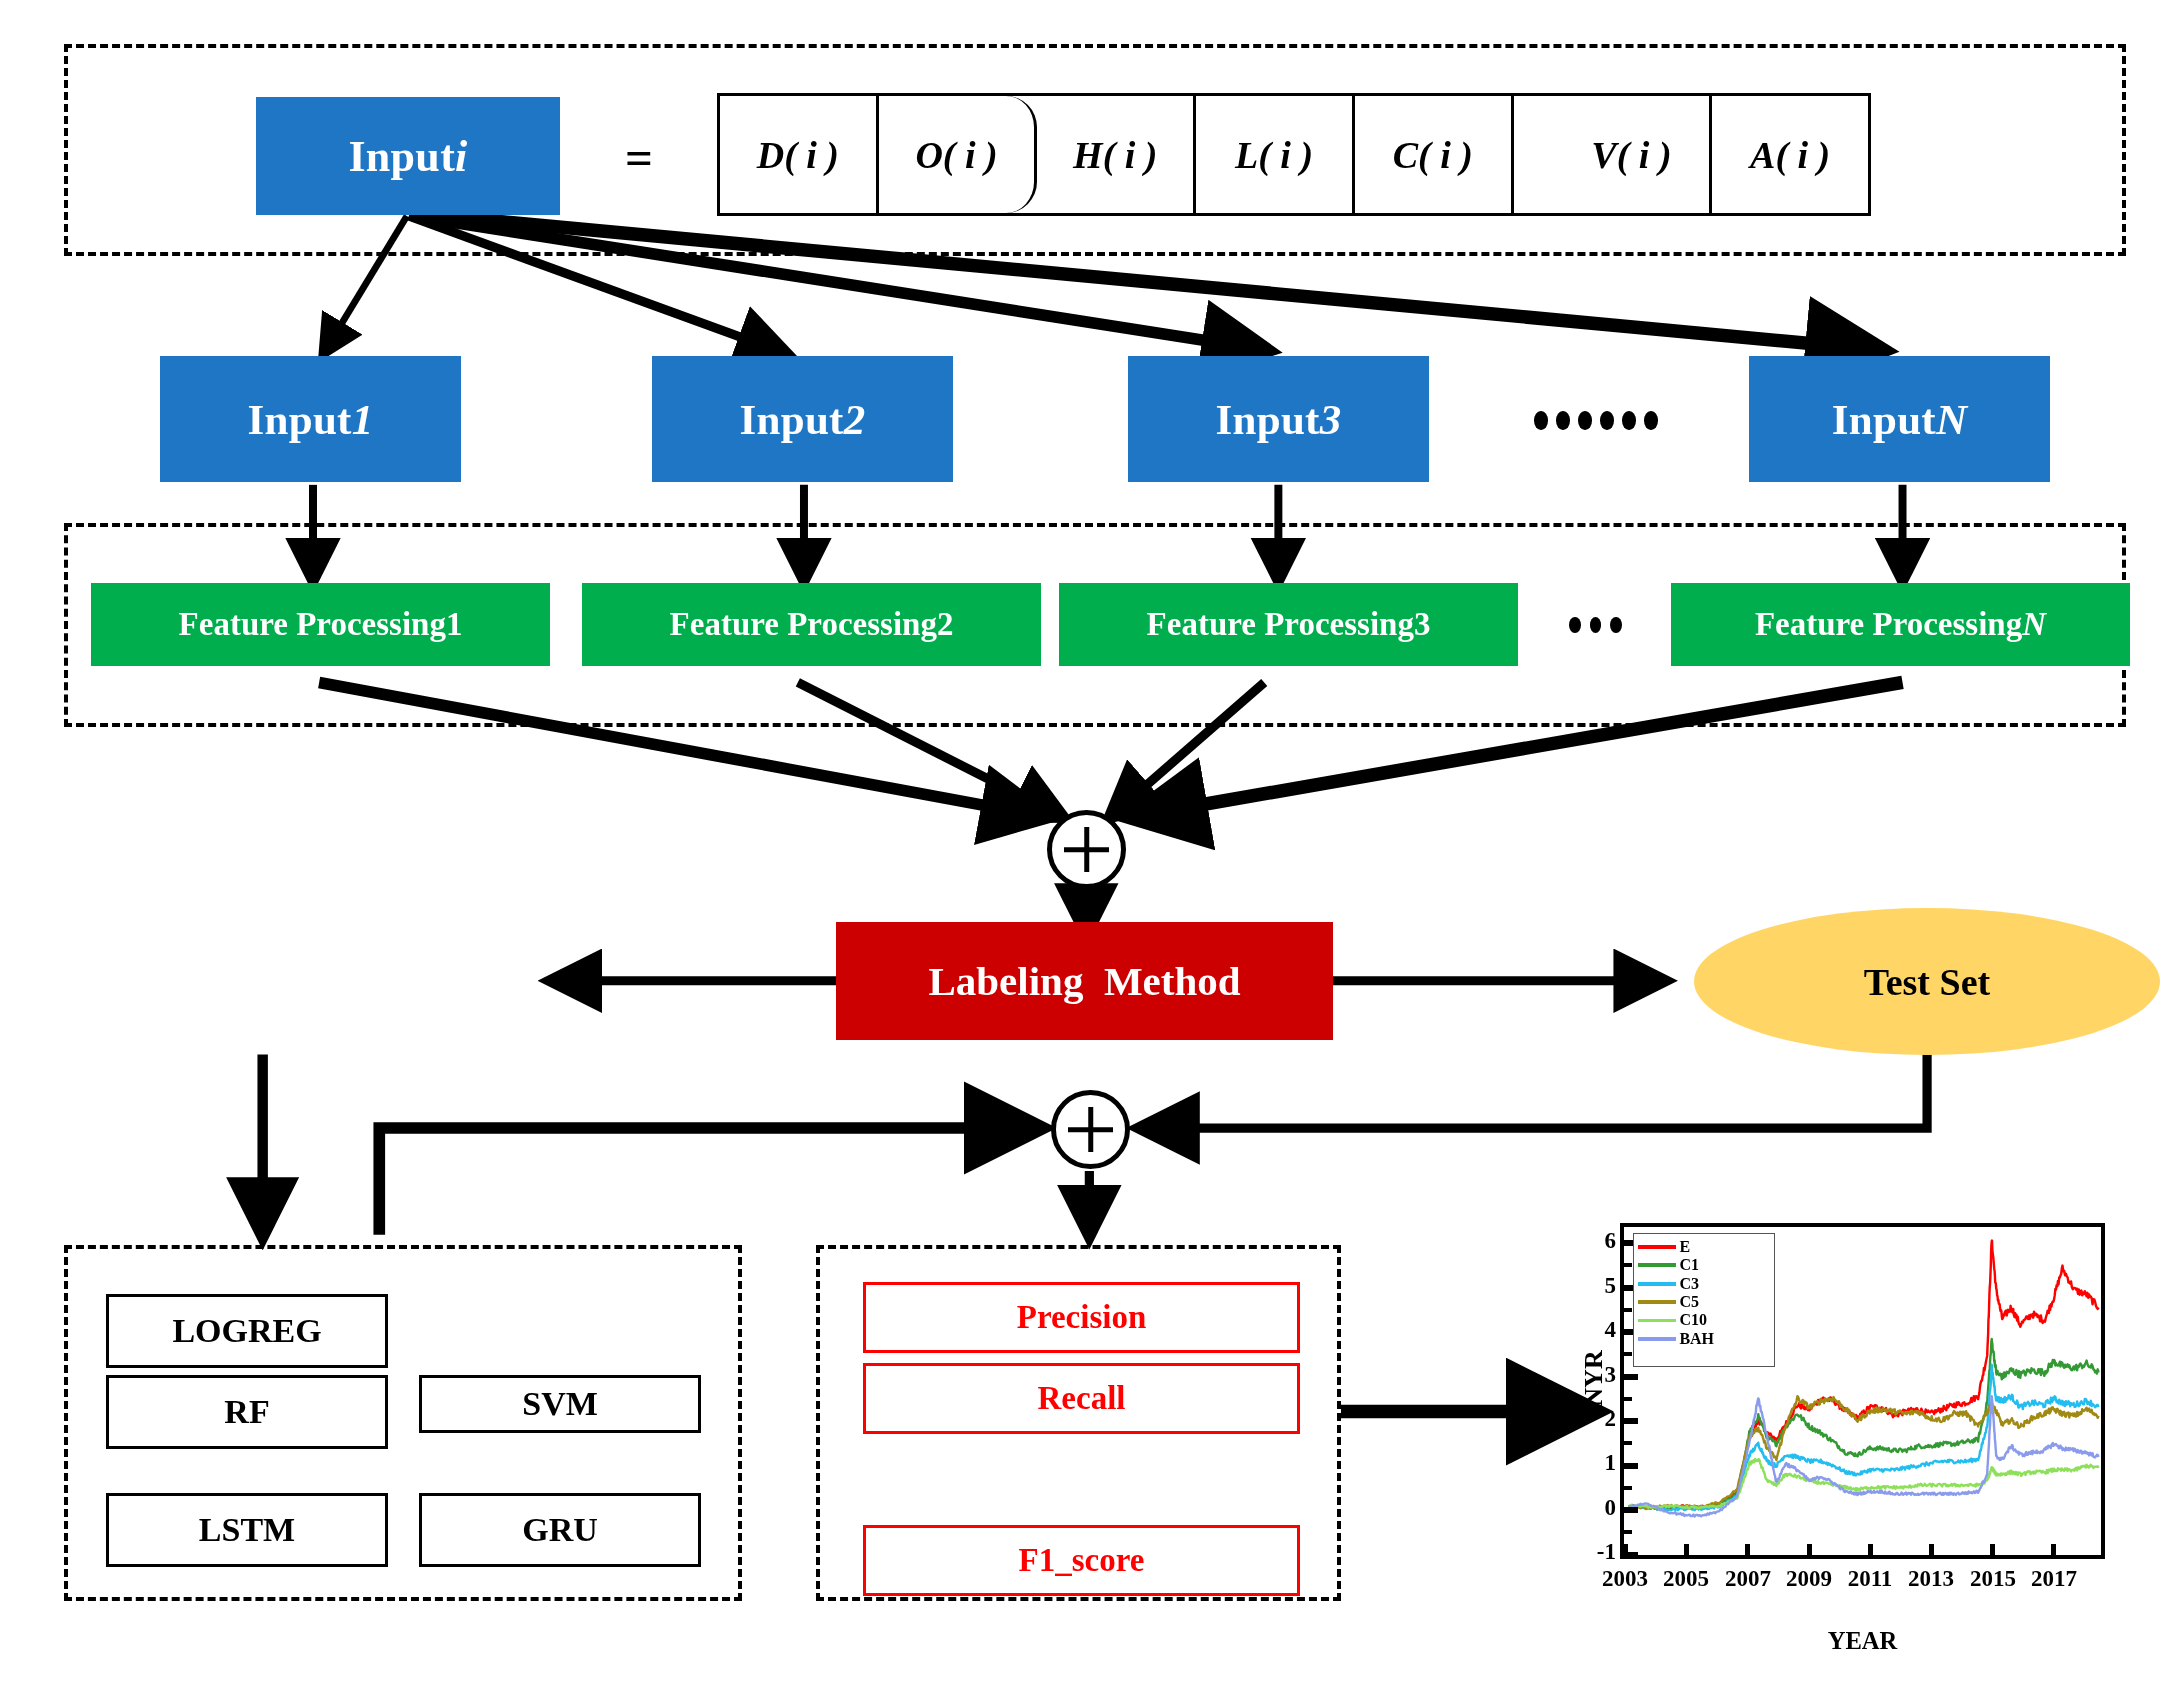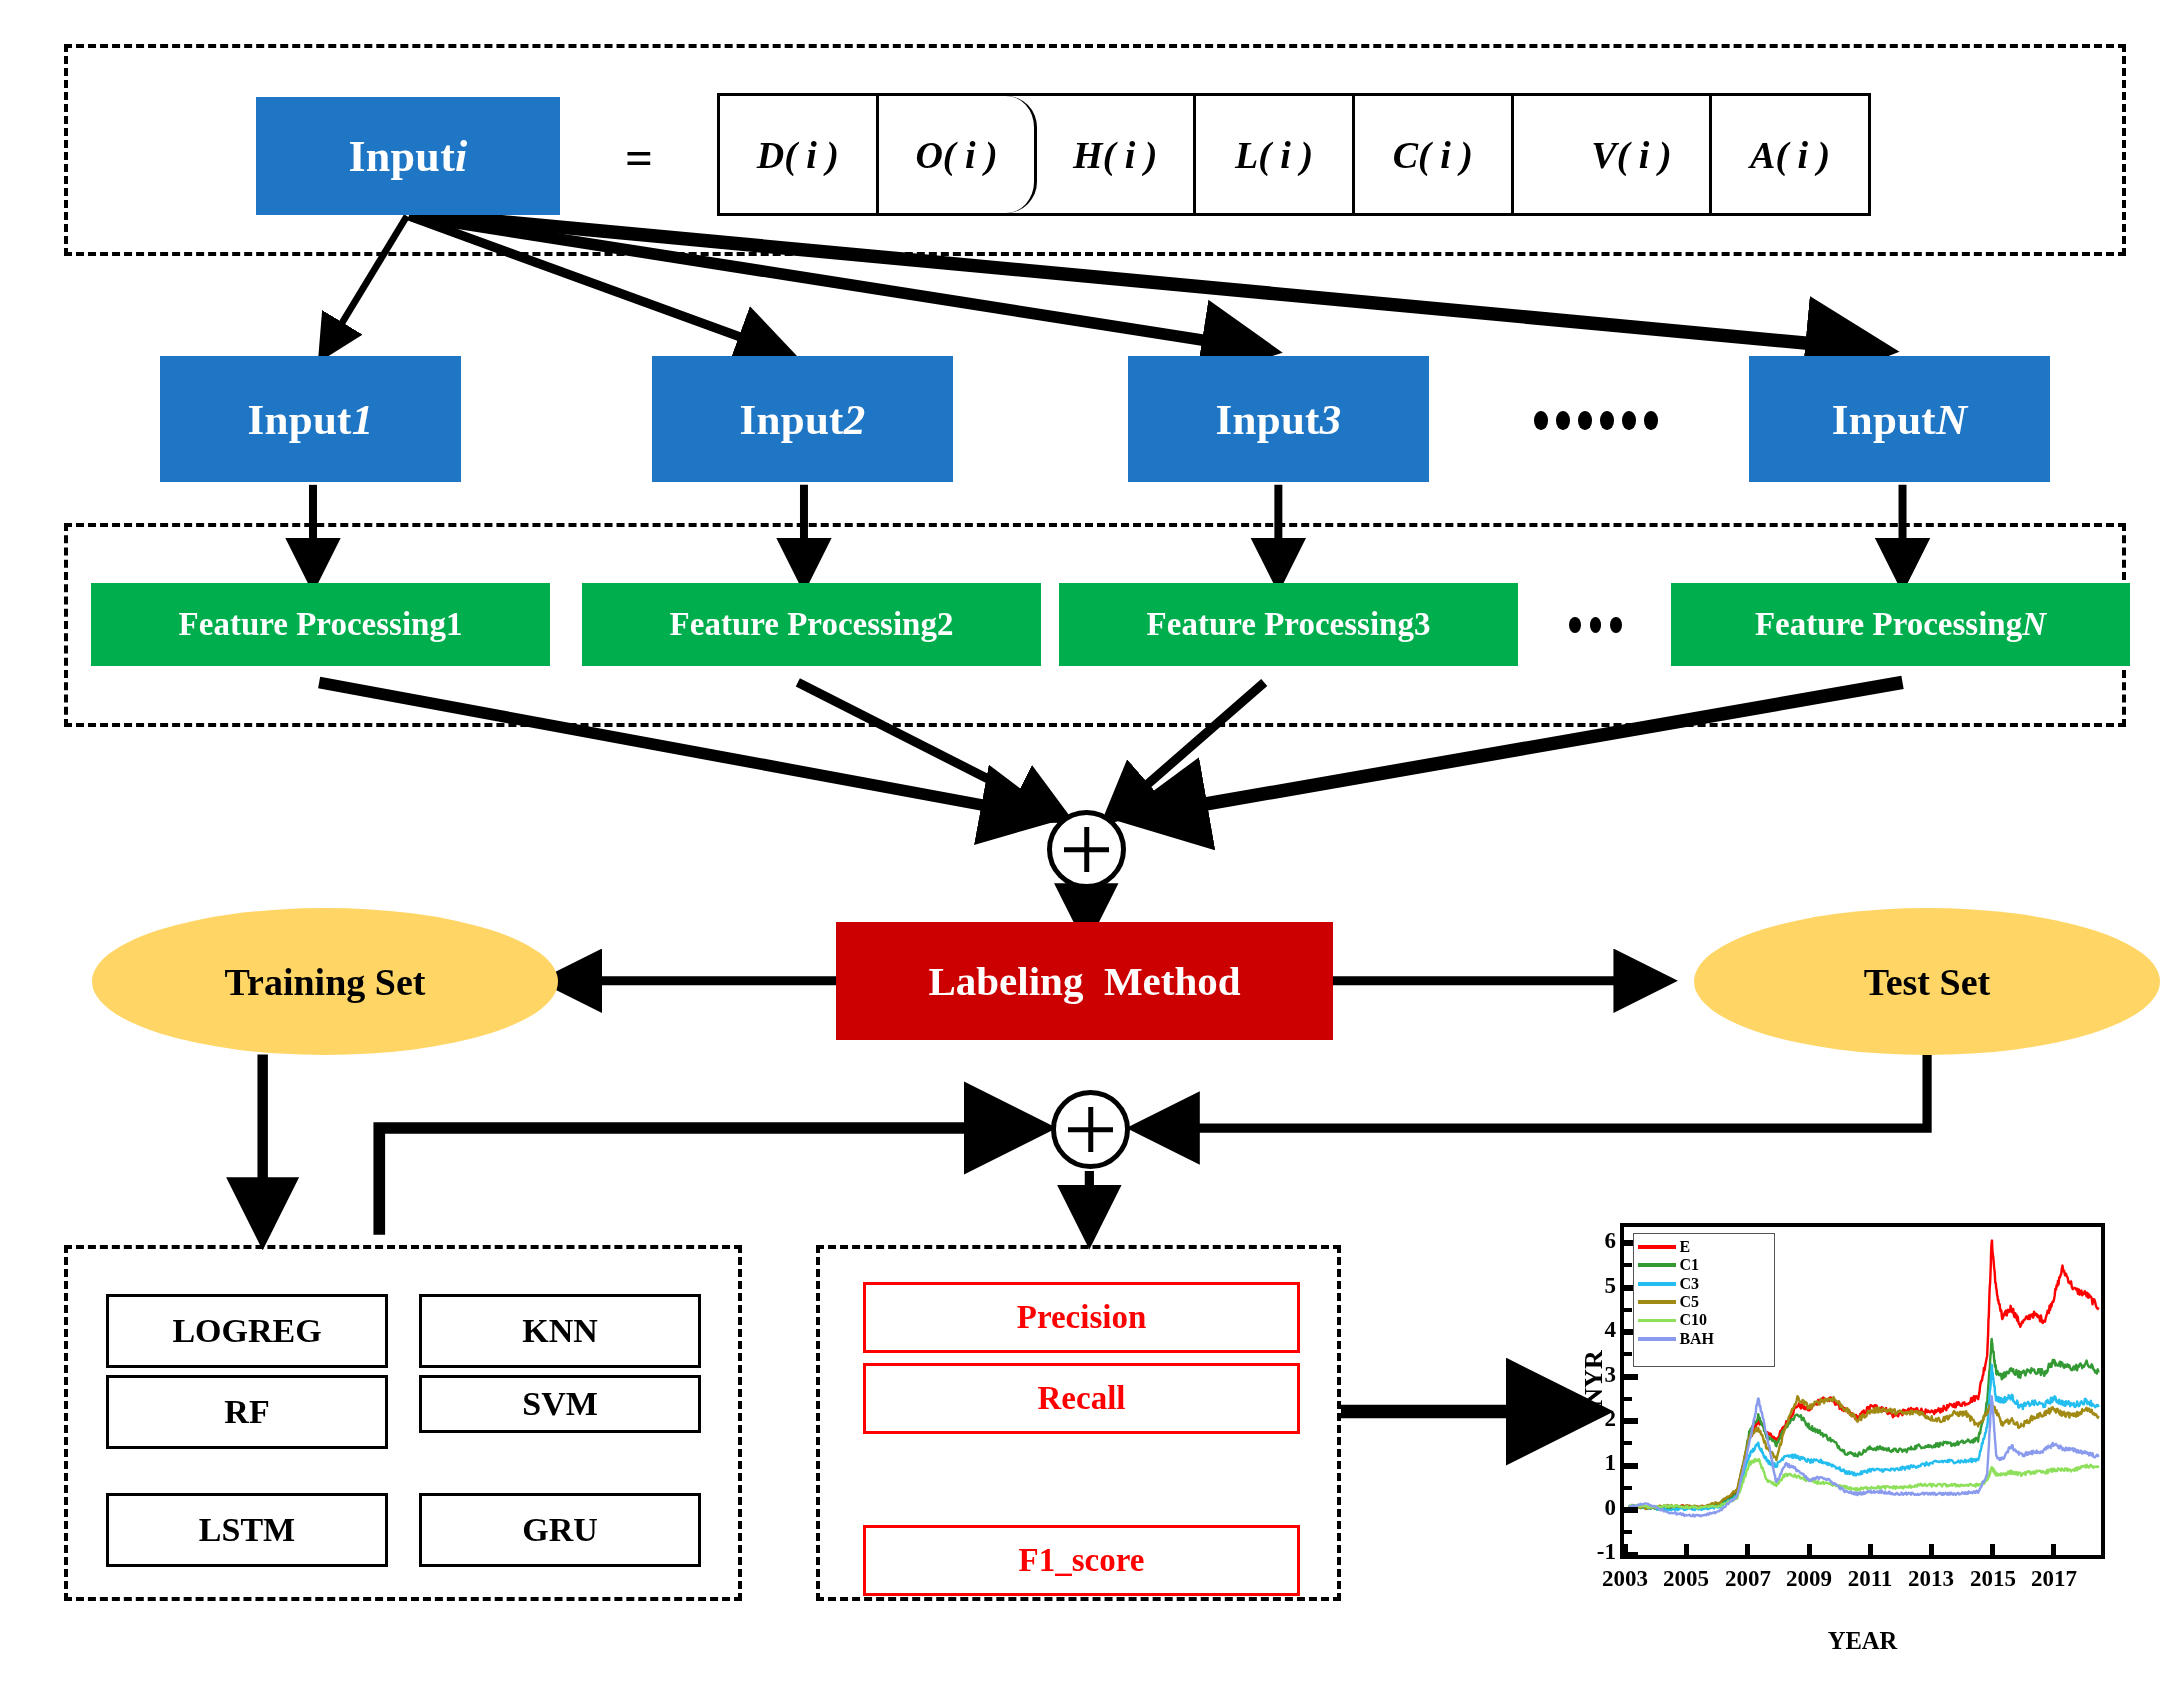--- a/index.html
+++ b/index.html
@@ -282,32 +282,30 @@
   </div>
 
   <div class="dots small" style="left:1534px;top:611px;width:123px;height:28px;">
     <span class="dot"></span>
       <span class="dot"></span>
       <span class="dot"></span>
   </div>
 
   <div class="sumnode" style="left:1047px;top:810px;width:79px;height:79px;"></div>
 
-  <div class="ellipse" style="left:92px;top:908px;width:466px;height:147px;font-size:38px;">Training Set</div>
 
   <div class="red-box" style="left:836px;top:922px;width:497px;height:118px;font-size:41px;">Labeling  Method</div>
 
   <div class="ellipse" style="left:1694px;top:908px;width:466px;height:147px;font-size:38px;">Test Set</div>
 
   <div class="sumnode" style="left:1051px;top:1090px;width:79px;height:79px;"></div>
 
   <div class="dashgroup" style="left:64px;top:1245px;width:678px;height:356px;"></div>
 
   <div class="plain-box" style="left:106px;top:1294px;width:282px;height:74px;font-size:34px;text-align:center;">LOGREG</div>
-  <div class="plain-box" style="left:419px;top:1294px;width:282px;height:74px;font-size:34px;">KNN</div>
   <div class="plain-box" style="left:106px;top:1375px;width:282px;height:74px;font-size:34px;">RF</div>
   <div class="plain-box" style="left:419px;top:1375px;width:282px;height:58px;font-size:34px;">SVM</div>
   <div class="plain-box" style="left:106px;top:1493px;width:282px;height:74px;font-size:34px;">LSTM</div>
   <div class="plain-box" style="left:419px;top:1493px;width:282px;height:74px;font-size:34px;">GRU</div>
 
   <div class="dashgroup" style="left:816px;top:1245px;width:525px;height:356px;"></div>
 
   <div class="metric-box" style="left:863px;top:1282px;width:437px;height:71px;font-size:33px;">Precision</div>
   <div class="metric-box" style="left:863px;top:1363px;width:437px;height:71px;font-size:33px;">Recall</div>
   <div class="metric-box" style="left:863px;top:1525px;width:437px;height:71px;font-size:33px;">F1_score</div>

